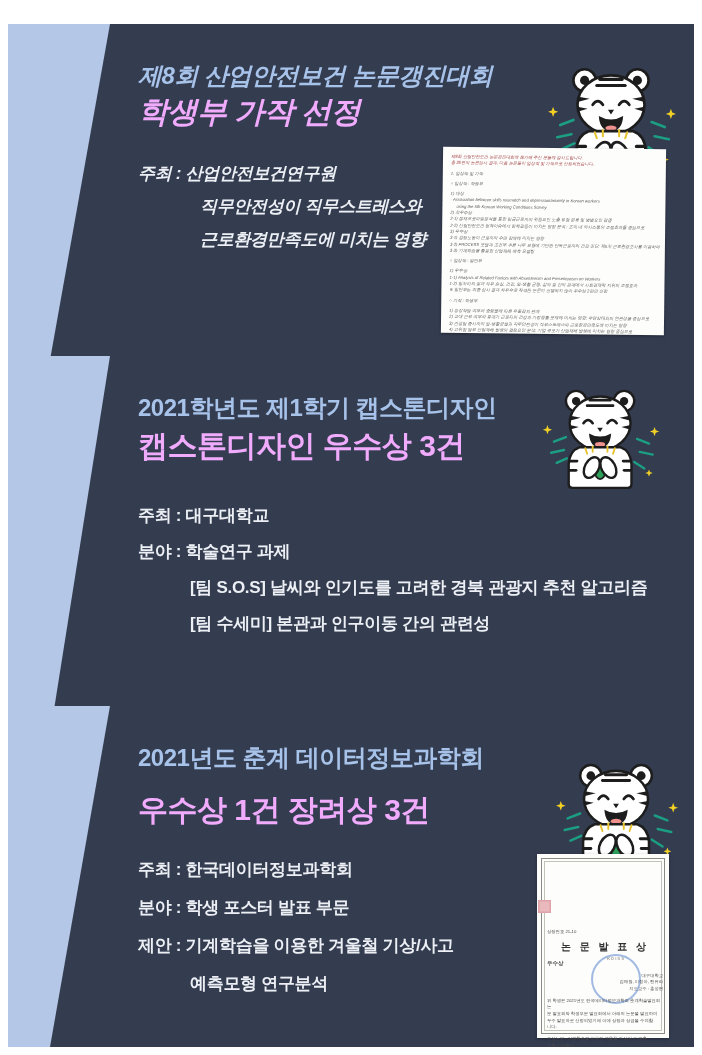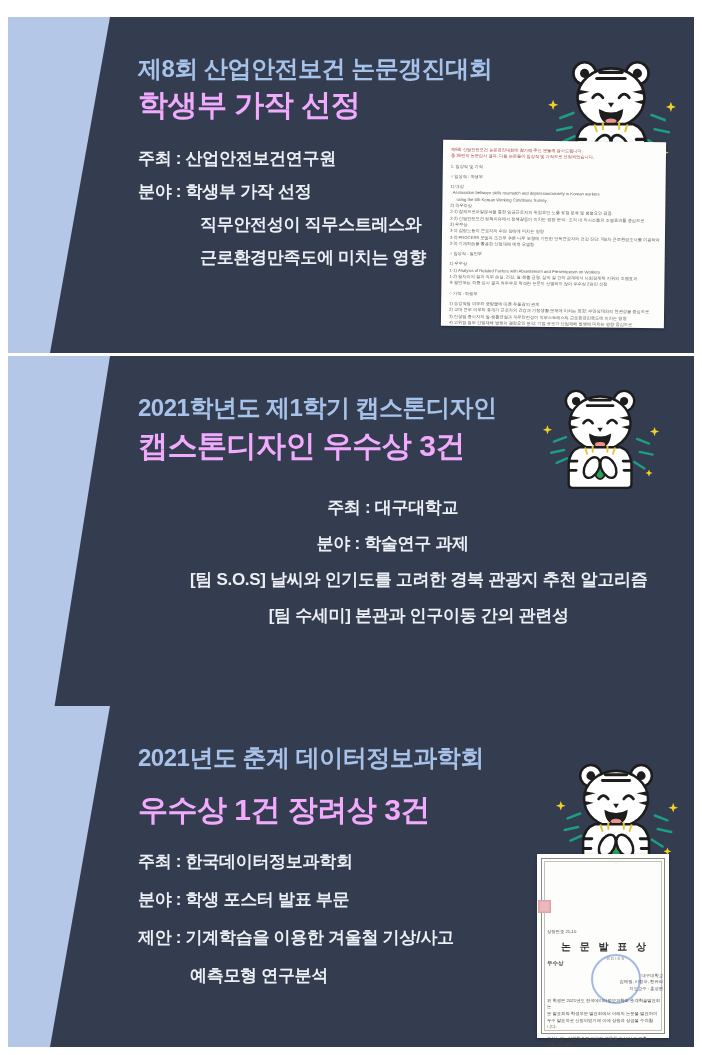--- a/index.html
+++ b/index.html
@@ -2,35 +2,35 @@
 <html><head>
 <meta charset="utf-8">
 <style>
   html,body{margin:0;padding:0;}
   body{
     width:702px;height:1055px;position:relative;background:#ffffff;
     font-family:"Liberation Sans","DejaVu Sans",sans-serif;
     overflow:hidden;
   }
   .panel{position:absolute;left:8px;width:686px;background:#343c50;overflow:hidden;}
-  #p1{top:17px;height:336px;}
+  #p1{top:24px;height:336px;font-style:italic;}
   #p2{top:356px;height:379px;}
   #p3{top:706px;height:341px;}
   .band{position:absolute;left:0;top:0;width:120px;height:100%;background:#b4c7e7;
         clip-path:polygon(0 0,102px 0,42px 100%,0 100%);z-index:1;}
   .subtitle{position:absolute;left:130px;top:36px;font-size:24px;font-weight:700;
         color:#a8c3ea;z-index:3;letter-spacing:-0.5px;white-space:nowrap;}
   .bigtitle{position:absolute;left:130px;font-size:30px;font-weight:800;
         color:#f0abfc;z-index:3;letter-spacing:-0.5px;white-space:nowrap;}
   #p1 .bigtitle{top:68px;} #p2 .bigtitle{top:70px;} #p3 .bigtitle{top:84px;}
   .info{position:absolute;left:130px;z-index:3;font-size:17px;font-weight:700;
-        color:#eceff4;letter-spacing:-0.3px;white-space:nowrap;}
+        color:#eceff4;letter-spacing:-0.3px;white-space:nowrap;margin-top:8px;}
   #p1 .info{top:132px;} #p2 .info{top:142px;} #p3 .info{top:146px;}
   .info div{line-height:20px;margin-bottom:13px;}
-  #p2 .info div{margin-bottom:16px;text-align:center;} #p3 .info div{margin-bottom:18px;}
+  #p2 .info div{margin-bottom:16px;} #p3 .info div{margin-bottom:18px;}
   #p1 .info .ind{padding-left:62px;} #p2 .info .ind{padding-left:52px;} #p3 .info .ind{padding-left:52px;}
   .tiger{position:absolute;z-index:2;}
   #p1 .tiger{left:538px;top:40px;width:132px;height:114px;}
   #p2 .tiger{left:533px;top:30px;width:120px;height:104px;}
   #p3 .tiger{left:546px;top:54px;width:126px;height:109px;}
   
   .doc{position:absolute;left:434px;top:124px;width:223px;height:186px;background:#fdfdfc;
        z-index:4;transform:rotate(0.7deg);box-shadow:0 1px 3px rgba(0,0,0,.35);
        padding:7px 8px;box-sizing:border-box;overflow:hidden;}
   .doc div{font-size:4.2px;line-height:1.5;color:#5a5a5a;white-space:nowrap;font-weight:400;}
@@ -156,21 +156,20 @@
       <div class="g">1) 승강작업 여부와 중량물에 따른 우울감의 관계</div>
       <div>2) 교대 근무 여부와 휴게가 근로자의 건강과 가정생활 문제에 미치는 영향: 수면상태와의 연관성을 중심으로</div>
       <div>3) 건설업 종사자의 일-생활균형과 직무안전성이 직무스트레스와 근로환경만족도에 미치는 영향</div>
       <div>4) 고위험 업무 산업재해 발생의 결정요인 분석: 기업 규모가 산업재해 발생에 미치는 영향 중심으로</div>
       <div>※ 가작은 학생부 4편만 선정하고, 일반부는 적격 논문이 선별되지 않아 제외함</div>
     </div>
   <div class="subtitle">제8회 산업안전보건 논문갱진대회</div>
   <div class="bigtitle">학생부 가작 선정</div>
   <div class="info">
       <div>주최 : 산업안전보건연구원</div>
-      <div>분야 : 학생부 가작 선정</div>
       <div class="ind">직무안전성이 직무스트레스와</div>
       <div class="ind">근로환경만족도에 미치는 영향</div>
     </div>
 </section>
 
 <section class="panel" id="p2">
   <div class="band"></div>
   <svg class="tiger" viewBox="0 0 130 112">
       <use href="#tiger"></use>
     </svg>

